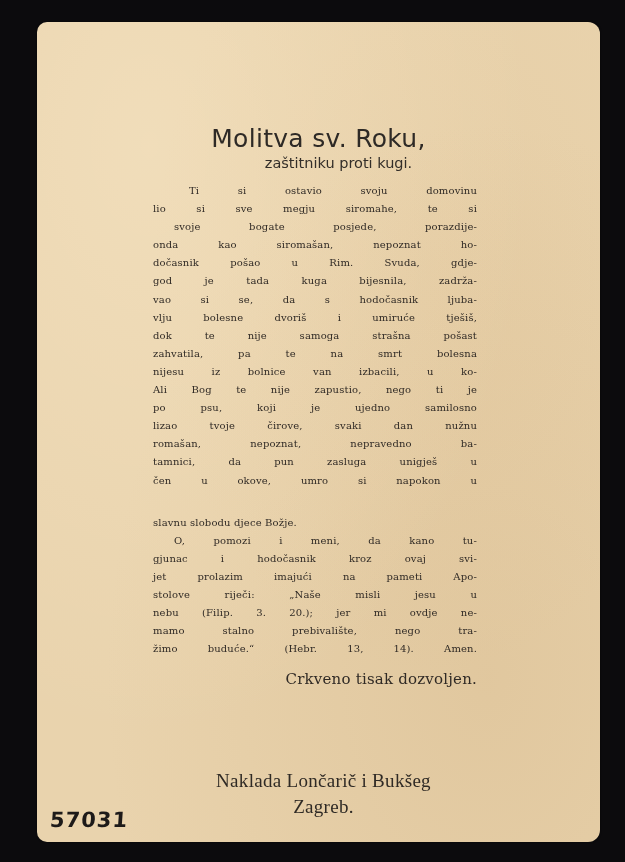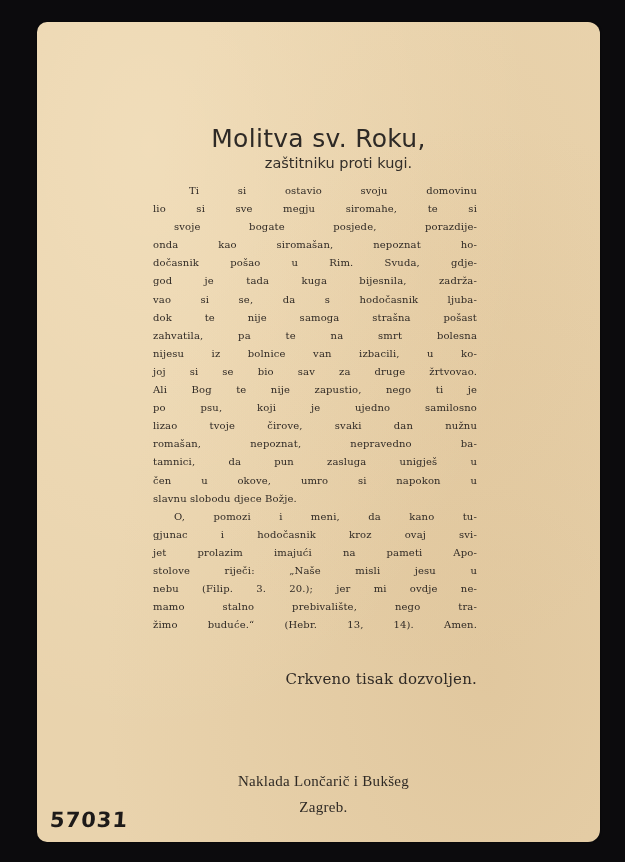--- a/index.html
+++ b/index.html
@@ -65,20 +65,21 @@
     }
     .body-text .line {
       display: block;
       white-space: nowrap;
       text-align-last: justify;
       text-align: justify;
       letter-spacing: 0.15px;
     }
     .body-text .line.last {
       text-align-last: left;
+      margin-top: 24px;
     }
     .body-text .indent {
       padding-left: 36px;
     }
     .body-text .indent2 {
       padding-left: 21px;
     }
     .body-text .line.indent, .body-text .line.indent2 {
       box-sizing: border-box;
     }
@@ -93,21 +94,21 @@
       color: #302a25;
       letter-spacing: 0.2px;
     }
     .publisher {
       position: absolute;
       left: 0;
       width: 100%;
       top: 746px;
       text-align: center;
       font-family: "Liberation Serif", serif;
-      font-size: 15px;
+      font-size: 19px;
       line-height: 26px;
       color: #2f2a25;
       letter-spacing: 0.3px;
       padding-left: 10px;
       box-sizing: border-box;
     }
     .catalog-number {
       position: absolute;
       left: 13px;
       top: 786px;
@@ -127,24 +128,24 @@
   <div class="subtitle">zaštitniku proti kugi.</div>
 
   <div class="body-text">
     <span class="line indent">Ti si ostavio svoju domovinu</span>
     <span class="line">lio si sve megju siromahe, te si</span>
     <span class="line indent2">svoje bogate posjede, porazdije-</span>
     <span class="line">onda kao siromašan, nepoznat ho-</span>
     <span class="line">dočasnik pošao u Rim. Svuda, gdje-</span>
     <span class="line">god je tada kuga bijesnila, zadrža-</span>
     <span class="line">vao si se, da s hodočasnik ljuba-</span>
+    <span class="line">vlju bolesne dvoriš i umiruće tješiš,</span>
     <span class="line">dok te nije samoga strašna pošast</span>
     <span class="line">zahvatila, pa te na smrt bolesna</span>
     <span class="line">nijesu iz bolnice van izbacili, u ko-</span>
-    <span class="line">joj si se bio sav za druge žrtvovao.</span>
     <span class="line">Ali Bog te nije zapustio, nego ti je</span>
     <span class="line">po psu, koji je ujedno samilosno</span>
     <span class="line">lizao tvoje čirove, svaki dan nužnu</span>
     <span class="line">romašan, nepoznat, nepravedno ba-</span>
     <span class="line">tamnici, da pun zasluga unigješ u</span>
     <span class="line">čen u okove, umro si napokon u</span>
     <span class="line last">slavnu slobodu djece Božje.</span>
     <span class="line indent2">O, pomozi i meni, da kano tu-</span>
     <span class="line">gjunac i hodočasnik kroz ovaj svi-</span>
     <span class="line">jet prolazim imajući na pameti Apo-</span>

